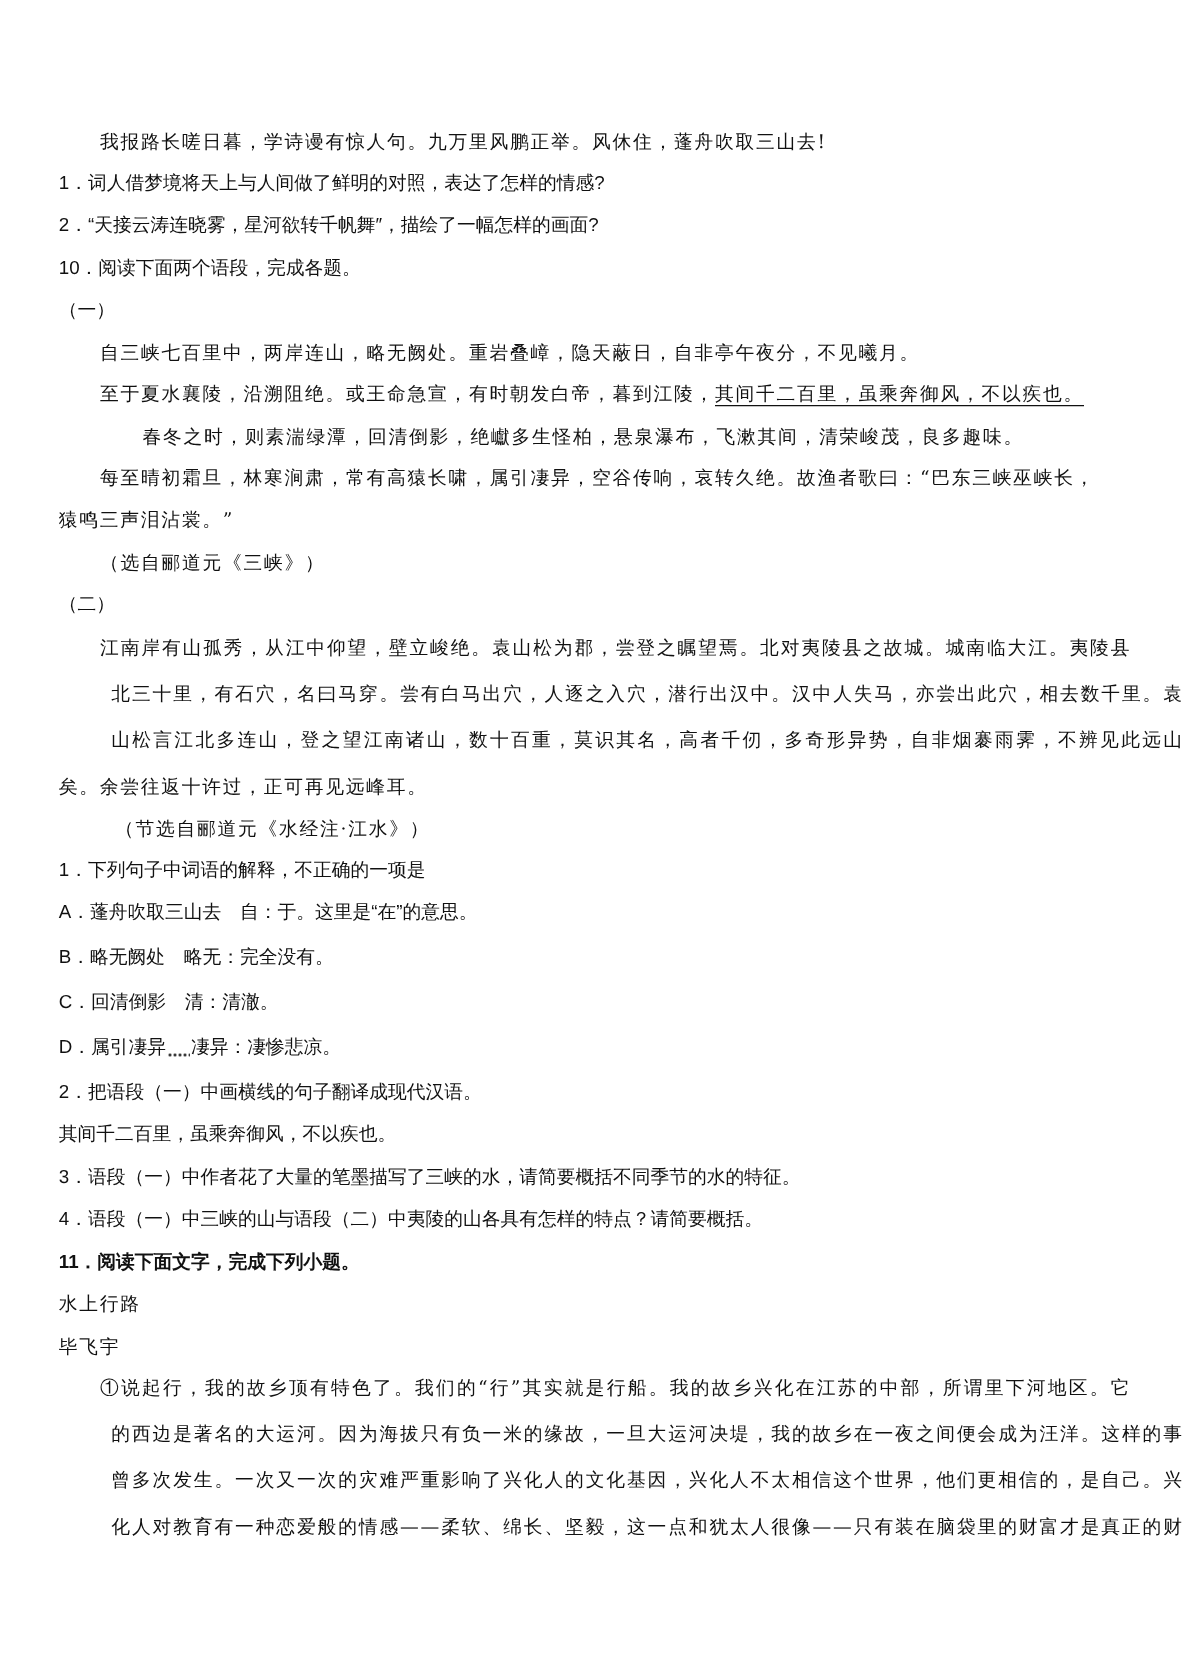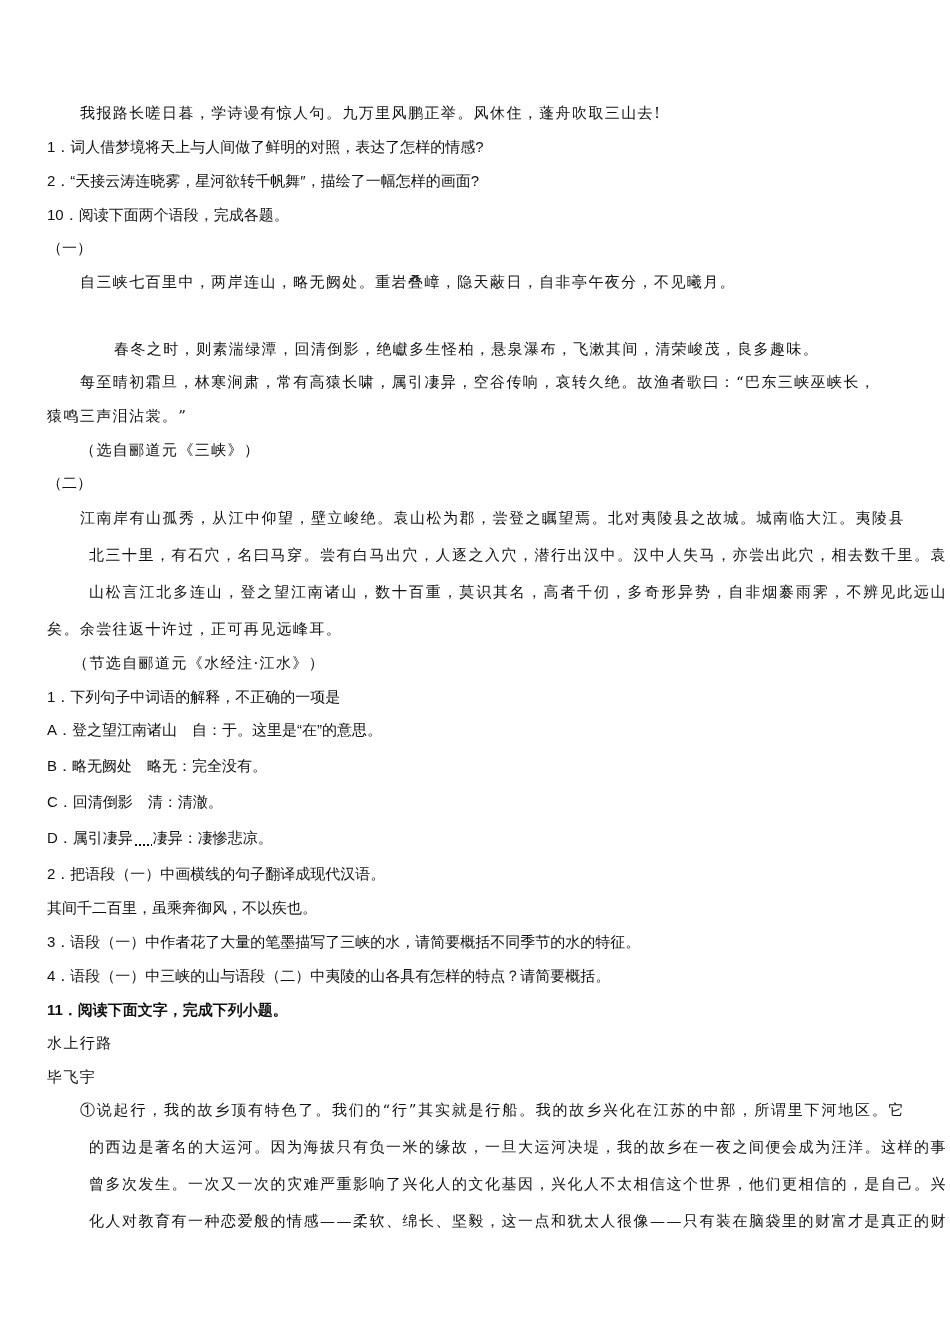--- a/index.html
+++ b/index.html
@@ -26,34 +26,37 @@
 <div class="page">
 
   <div class="line spaced" style="left:80px; top:103px;">我报路长嗟日暮，学诗谩有惊人句。九万里风鹏正举。风休住，蓬舟吹取三山去!</div>
   <div class="line sans" style="left:47px; top:137px;">1．词人借梦境将天上与人间做了鲜明的对照，表达了怎样的情感?</div>
   <div class="line sans" style="left:47px; top:171px;">2．“天接云涛连晓雾，星河欲转千帆舞″，描绘了一幅怎样的画面?</div>
 
   <div class="line sans" style="left:47px; top:205px;">10．阅读下面两个语段，完成各题。</div>
   <div class="line" style="left:47px; top:238px;">（一）</div>
 
   <div class="line spaced" style="left:80px; top:272px;">自三峡七百里中，两岸连山，略无阙处。重岩叠嶂，隐天蔽日，自非亭午夜分，不见曦月。</div>
+  <div class="line spaced" style="left:80px; top:305px;">
+    <span>至于夏水襄陵，沿溯阻绝。或王命急宣，有时朝发白帝，暮到江陵，</span><span class="u">其间千二百里，虽乘奔御风，不以疾也。</span>
+  </div>
   <div class="line spaced" style="left:80px; top:339px;margin-left:34px;">春冬之时，则素湍绿潭，回清倒影，绝巘多生怪柏，悬泉瀑布，飞漱其间，清荣峻茂，良多趣味。</div>
   <div class="line spaced" style="left:80px; top:372px;">每至晴初霜旦，林寒涧肃，常有高猿长啸，属引凄异，空谷传响，哀转久绝。故渔者歌曰：“巴东三峡巫峡长，</div>
   <div class="line spaced" style="left:47px; top:406px;">猿鸣三声泪沾裳。”</div>
   <div class="line spaced" style="left:80px; top:440px;">（选自郦道元《三峡》）</div>
 
   <div class="line" style="left:47px; top:473px;">（二）</div>
   <div class="line spaced" style="left:80px; top:508px; width:825px; text-align:justify; text-align-last:justify;">江南岸有山孤秀，从江中仰望，壁立峻绝。袁山松为郡，尝登之瞩望焉。北对夷陵县之故城。城南临大江。夷陵县</div>
   <div class="line spaced just" style="left:47px; top:545px;">北三十里，有石穴，名曰马穿。尝有白马出穴，人逐之入穴，潜行出汉中。汉中人失马，亦尝出此穴，相去数千里。袁</div>
   <div class="line spaced just" style="left:47px; top:582px;">山松言江北多连山，登之望江南诸山，数十百重，莫识其名，高者千仞，多奇形异势，自非烟褰雨霁，不辨见此远山</div>
   <div class="line spaced" style="left:47px; top:619px;">矣。余尝往返十许过，正可再见远峰耳。</div>
-  <div class="line spaced" style="left:73px; top:653px;">（节选自郦道元《水经注·江水》）</div>
+  <div class="line spaced" style="left:92px; top:653px;">（节选自郦道元《水经注·江水》）</div>
 
   <div class="line sans" style="left:47px; top:687px;">1．下列句子中词语的解释，不正确的一项是</div>
-  <div class="line sans" style="left:47px; top:720px;">A．登之望江南诸山　自：于。这里是“在”的意思。</div>
+  <div class="line sans" style="left:47px; top:720px;">A．蓬舟吹取三山去　自：于。这里是“在”的意思。</div>
   <div class="line sans" style="left:47px; top:756px;">B．略无阙处　略无：完全没有。</div>
   <div class="line sans" style="left:47px; top:792px;">C．回清倒影　清：清澈。</div>
   <div class="line sans" style="left:47px; top:828px;">
     <span>D．属引凄异</span><span class="dots"></span><span>凄异：凄惨悲凉。</span>
   </div>
 
   <div class="line sans" style="left:47px; top:864px;">2．把语段（一）中画横线的句子翻译成现代汉语。</div>
   <div class="line sans" style="left:47px; top:898px;">其间千二百里，虽乘奔御风，不以疾也。</div>
   <div class="line sans" style="left:47px; top:932px;">3．语段（一）中作者花了大量的笔墨描写了三峡的水，请简要概括不同季节的水的特征。</div>
   <div class="line sans" style="left:47px; top:966px;">4．语段（一）中三峡的山与语段（二）中夷陵的山各具有怎样的特点？请简要概括。</div>

